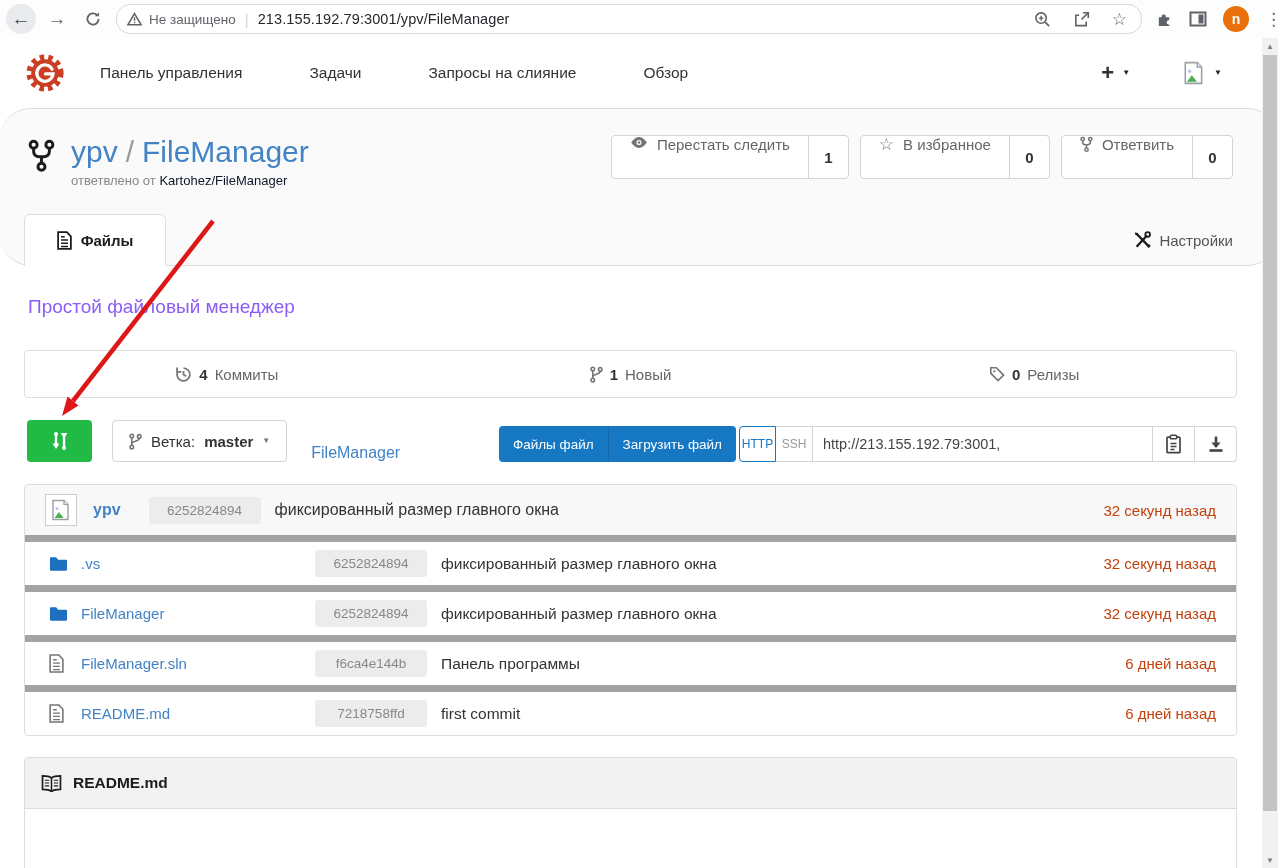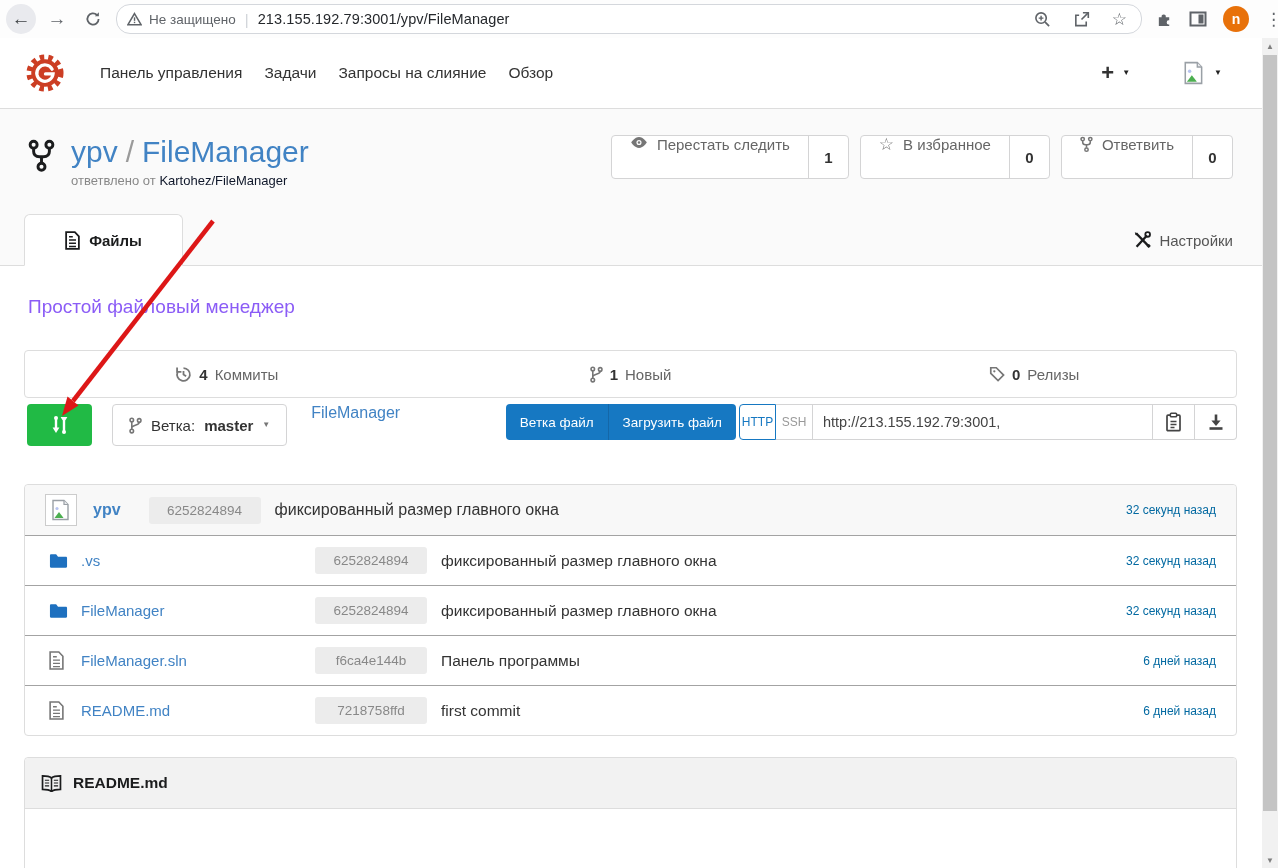--- a/index.html
+++ b/index.html
@@ -23,56 +23,56 @@
   .pill-right{margin-left:auto;display:flex;align-items:center;gap:22px;padding-right:4px;}
   .chrome-right{display:flex;align-items:center;gap:16px;margin-left:14px;}
   .chrome-avatar{width:26px;height:26px;border-radius:50%;background:#e8710a;color:#fff;font-size:14px;
                  display:flex;align-items:center;justify-content:center;font-weight:bold;}
   .dots{color:#5f6368;font-size:17px;letter-spacing:0;line-height:1;}
 
   
   .site-nav{position:absolute;top:38px;left:0;width:1278px;height:70px;background:#fff;
             display:flex;align-items:center;}
   .logo{margin-left:26px;flex:none;}
-  .nav-items{display:flex;align-items:center;gap:22px;margin-left:36px;font-size:15.5px;color:#333;}
+  .nav-items{display:flex;align-items:center;gap:67px;margin-left:36px;font-size:15.5px;color:#333;}
   .nav-item{color:#333;}
   .nav-right{margin-left:auto;display:flex;align-items:center;gap:52px;margin-right:56px;}
   .plus-menu,.user-menu{display:flex;align-items:center;gap:8px;color:#333;}
   .plus-glyph{font-size:22px;font-weight:bold;line-height:1;}
   .caret{font-size:8px;color:#222;line-height:1;}
 
   
   .repo-head{position:absolute;top:108px;left:0;width:1278px;height:158px;background:#fafafa;
-             border-top:1px solid #ddd;border-bottom:1px solid #ddd;box-sizing:border-box;}
+             border-top:1px solid #ddd;border-bottom:1px solid #ddd;box-sizing:border-box;border-radius:31px;}
   .title-row{position:absolute;top:26px;left:28px;display:flex;align-items:flex-start;}
   .title-text{margin-left:16px;}
   .title-line{font-size:30px;line-height:1.1;}
   .title-line a{color:#4183c4;}
   .title-sep{color:#9a9a9a;margin:0 8px;}
   .fork-note{font-size:13px;color:#888;margin-top:5px;}
   .fork-note a{color:#0f172a;}
   .repo-actions{position:absolute;top:26px;right:45px;display:flex;gap:11px;}
   .abtn{display:flex;height:44px;border:1px solid #d4d4d5;border-radius:4px;background:#fff;box-sizing:border-box;}
   .amain{display:flex;align-items:flex-start;gap:9px;padding:0 18px;font-size:15px;color:#666;}
   .acount{min-width:40px;padding:0 13px;border-left:1px solid #d4d4d5;font-size:15px;font-weight:bold;color:#333;}
   .tabs-row{position:absolute;bottom:-1px;left:24px;right:45px;display:flex;align-items:flex-end;}
-  .tab-active{width:159px;height:52px;background:#fff;border:1px solid #ddd;border-bottom:1px solid #fff;
+  .tab-active{width:142px;height:52px;background:#fff;border:1px solid #ddd;border-bottom:1px solid #fff;
               border-radius:6px 6px 0 0;display:flex;align-items:center;justify-content:center;gap:9px;
               font-weight:bold;font-size:15px;color:#1b1c1d;box-sizing:border-box;}
   .tab-settings{margin-left:auto;display:flex;align-items:center;gap:8px;color:#555;font-size:15px;
                 padding-bottom:17px;}
 
   
   .repo-desc{position:absolute;top:296px;left:28px;font-size:19px;color:#8b5cf6;}
   .stats-bar{position:absolute;top:350px;left:24px;width:1213px;height:48px;border:1px solid #ddd;
              border-radius:4px;box-sizing:border-box;display:flex;}
   .stat-cell{flex:1;display:flex;align-items:center;justify-content:center;gap:7px;font-size:15px;color:#666;}
   .stat-val{font-weight:bold;color:#333;}
 
-  .controls-row{position:absolute;top:404px;left:24px;width:1213px;height:42px;display:flex;align-items:flex-start;}
+  .controls-row{position:absolute;top:420px;left:24px;width:1213px;height:42px;display:flex;align-items:flex-end;}
   .compare-btn{width:65px;height:42px;background:#21ba45;border-radius:4px;margin-left:3px;
                display:flex;align-items:center;justify-content:center;}
   .branch-dd{height:42px;margin-left:20px;background:#fff;border:1px solid #d4d4d5;border-radius:4px;
              display:flex;align-items:center;gap:9px;padding:0 16px;font-size:15px;color:#333;box-sizing:border-box;}
   .branch-name{font-weight:bold;}
   .crumb{margin-left:24px;font-size:16px;color:#4183c4;}
   .right-cluster{margin-left:auto;display:flex;align-items:center;}
   .blue-group{display:flex;height:36px;background:#1678c2;border-radius:4px;overflow:hidden;}
   .blue-btn{color:#fff;font-size:13.5px;padding:0 14px;display:flex;align-items:center;}
   .blue-btn + .blue-btn{border-left:1px solid #1467a8;}
@@ -82,34 +82,34 @@
   .proto-btn.ssh{border-left:none;}
   .clone-input{width:340px;height:36px;border:1px solid #d4d4d5;border-left:none;box-sizing:border-box;
                font-size:14.5px;color:#444;padding:0 10px;outline:none;font-family:inherit;background:#fff;}
   .sq-btn{width:42px;background:#fff;border:1px solid #d4d4d5;border-left:none;display:flex;
           align-items:center;justify-content:center;box-sizing:border-box;}
   .sq-btn.last{border-radius:0 4px 4px 0;}
 
   
   .file-table{position:absolute;top:484px;left:24px;width:1213px;border:1px solid #ddd;border-radius:4px;
               box-sizing:border-box;background:#fff;}
-  .frow{height:50px;display:flex;align-items:center;border-top:1px solid #a3a3a3;padding:0 20px;box-sizing:border-box;}
+  .frow{height:50px;display:flex;align-items:center;border-top:7px solid #a3a3a3;padding:0 20px;box-sizing:border-box;}
   .frow.head{border-top:none;background:#f8f8f8;border-radius:4px 4px 0 0;}
   .avatar-box{width:30px;height:30px;border:1px solid #ccc;background:#fff;display:flex;align-items:center;
               justify-content:center;flex:none;}
   .author{font-weight:bold;color:#4183c4;font-size:16px;margin-left:16px;}
   .fic{width:20px;margin-left:4px;flex:none;}
   .fname{color:#4183c4;font-size:15px;margin-left:12px;}
   .head .fsha{margin-left:28px;}
   .fsha{background:#ececec;color:#888;border-radius:3px;padding:6px 12px;font-size:13.5px;min-width:88px;
         text-align:center;}
   .rowname{width:270px;display:flex;align-items:center;}
   .fmsg{margin-left:14px;font-size:15.5px;color:#333;}
   .head .fmsg{font-size:16px;}
-  .ftime{margin-left:auto;color:#0369a1;font-size:12px;}
+  .ftime{margin-left:auto;color:#c2410c;font-size:15px;}
 
   
   .readme{position:absolute;top:757px;left:24px;width:1213px;height:140px;border:1px solid #ddd;
           border-radius:4px 4px 0 0;box-sizing:border-box;background:#fff;}
   .readme-head{height:50px;background:#f2f2f2;border-bottom:1px solid #ddd;display:flex;align-items:center;
                gap:11px;padding:0 16px;font-weight:bold;font-size:15.5px;color:#1b1c1d;border-radius:4px 4px 0 0;}
 
   
   .scrollbar{position:absolute;top:38px;right:0;width:16px;height:830px;background:#f1f1f1;}
   .sb-arrow{height:16px;display:flex;align-items:center;justify-content:center;color:#7f7f7f;font-size:8px;}
@@ -357,21 +357,21 @@
     </span>
     <span>Ветка:</span>
     <span class="branch-name">master</span>
     <span class="caret" style="color:#767676;">▼</span>
   </button>
 
   <a class="crumb">FileManager</a>
 
   <div class="right-cluster">
     <div class="blue-group">
-      <button class="blue-btn">Ветка файл</button>
+      <button class="blue-btn">Файлы файл</button>
       <button class="blue-btn">Загрузить файл</button>
     </div>
     <div class="clone-group">
       <button class="proto-btn active">HTTP</button>
       <button class="proto-btn ssh">SSH</button>
       <input class="clone-input" readonly="" value="http://213.155.192.79:3001," style="">
       <button class="sq-btn">
         <span>
           <svg width="18" height="20" viewBox="0 0 18 20">
               <rect x="2" y="3.2" width="13" height="15.5" rx="1" fill="none" stroke="#444" stroke-width="1.7"></rect>

